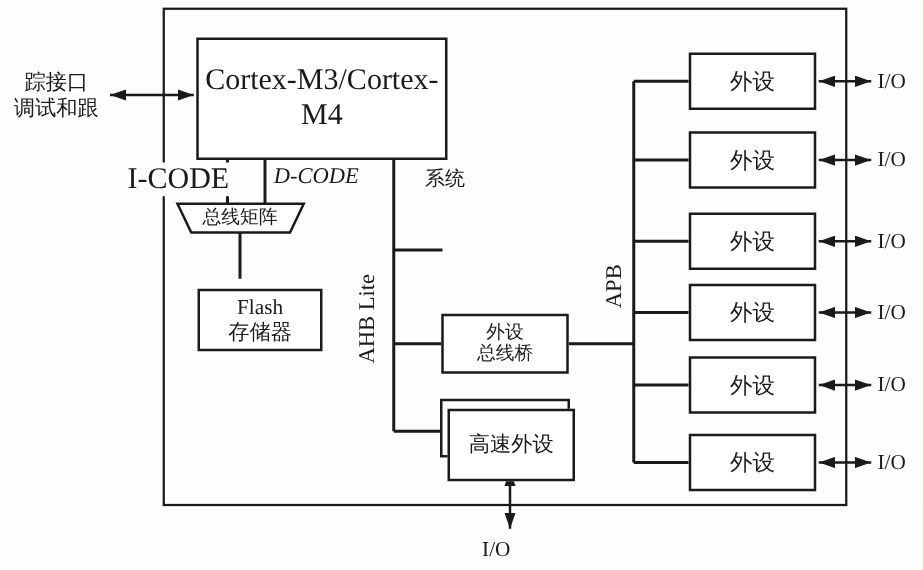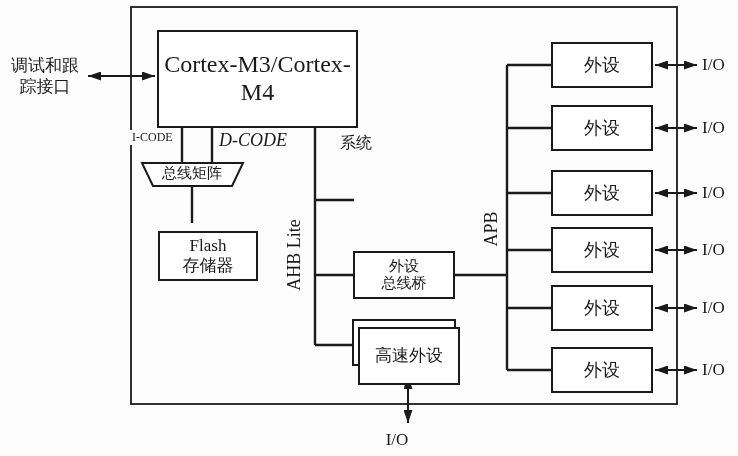--- a/index.html
+++ b/index.html
@@ -116,25 +116,25 @@
     <span>外设</span>
     </div>
   <div class="box" style="left:551px; top:285px; width:102px; height:46px; font-size:18px;">
     <span>外设</span>
     </div>
   <div class="box" style="left:551px; top:347px; width:102px; height:46px; font-size:18px;">
     <span>外设</span>
     </div>
 
   <div class="lbl center" style="left:2px; top:55px; width:86px; font-size:17px; line-height:1.25;">
+    <div>踪接口</div>
     <div>调试和跟</div>
-    <div>踪接口</div>
   </div>
 
-  <div class="lbl bg-white" style="left:99px; top:130px; font-size:12px;margin-left:30px;">I-CODE</div>
+  <div class="lbl bg-white" style="left:99px; top:130px; font-size:24px;">I-CODE</div>
 
   <div class="lbl" style="left:219px; top:130px; font-size:18px;font-style:italic;">D-CODE</div>
 
   <div class="lbl" style="left:340px; top:133px; font-size:16px;font-family:Liberation Serif, serif;">系统</div>
 
   <div class="lbl" style="left:160px; top:164px; width:64px; text-align:center; font-size:15px;">总线矩阵</div>
 
   <div class="vlabel" style="left:294px; top:255px;">AHB Lite</div>
 
   <div class="vlabel" style="left:491px; top:229px;">APB</div>

